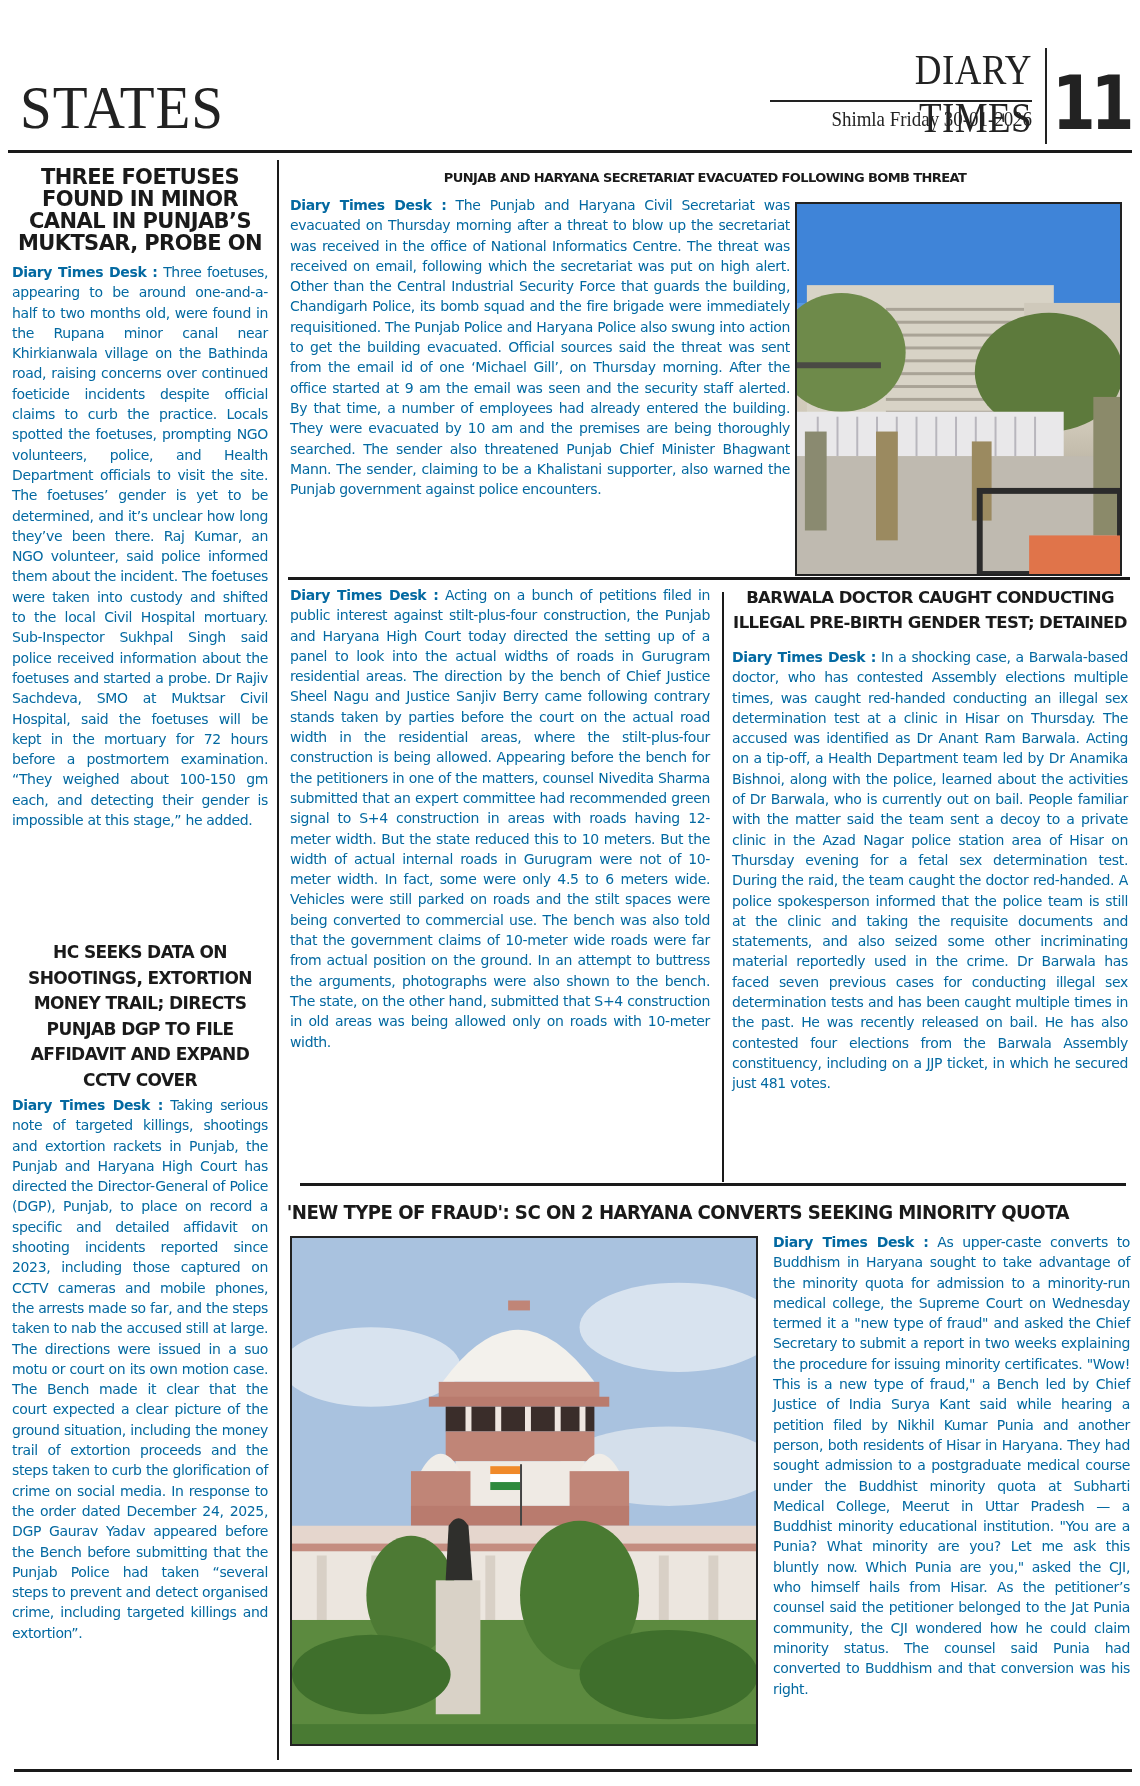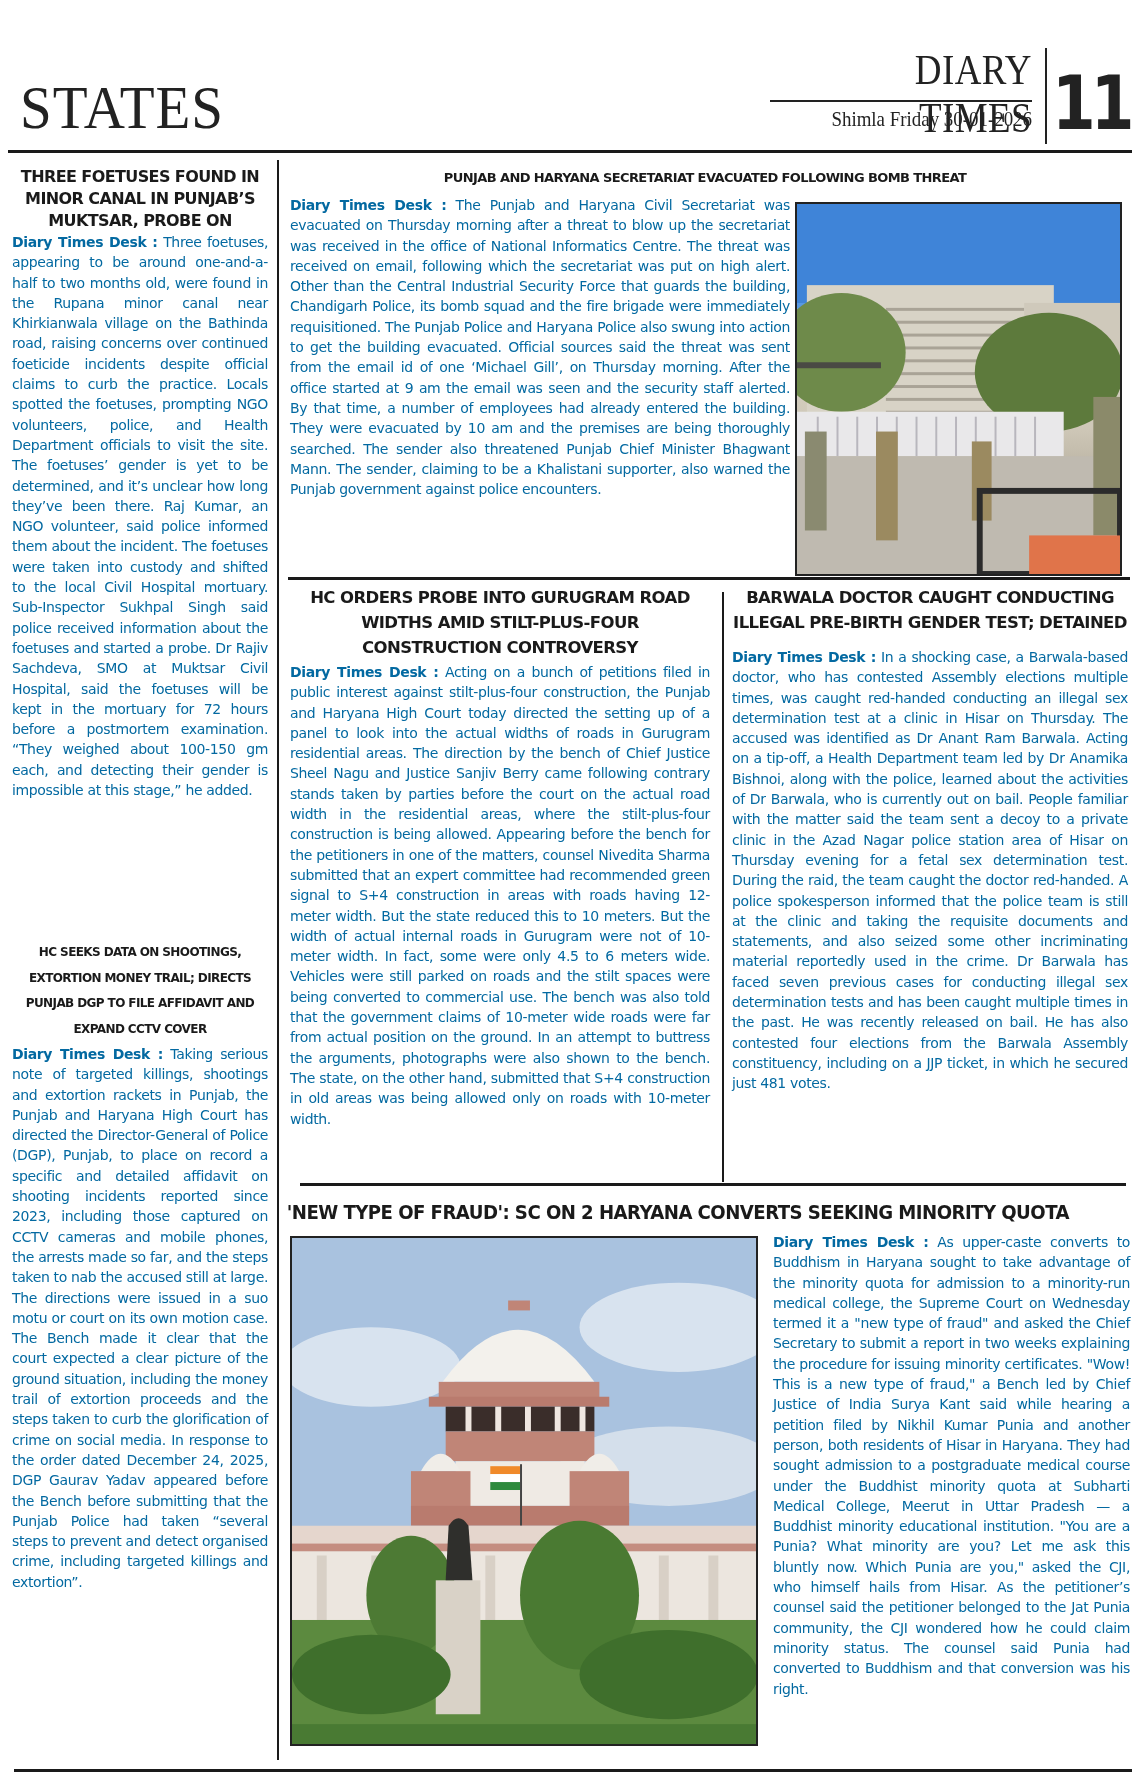--- a/index.html
+++ b/index.html
@@ -18,23 +18,23 @@
   .hrule { position: absolute; height: 3px; background: #1a1a1a; }
 
   .headline { font-family: "DejaVu Sans", sans-serif; font-weight: bold; text-align: center; color: #1a1a1a; letter-spacing: -0.6px; line-height: 1.3; }
   .body-text { font-family: "DejaVu Sans", sans-serif; font-size: 14px; line-height: 20.3px; text-align: justify; color: #0369a1; letter-spacing: -0.35px; }
   .body-text .byline { font-weight: bold; }
 
   .article { position: absolute; }
 
   
   #art-foetuses { left: 12px; top: 166px; width: 256px; }
-  #art-foetuses .headline { font-size: 16px; line-height: 22px; }
+  #art-foetuses .headline { font-size: 21px; line-height: 22px; margin-bottom: 8px; }
   #art-hc-shootings { left: 12px; top: 940px; width: 256px; }
-  #art-hc-shootings .headline { font-size: 12px; line-height: 25.5px; margin-bottom: 2px; }
+  #art-hc-shootings .headline { font-size: 17px; line-height: 25.5px; margin-bottom: 2px; }
 
   
   #art-secretariat { left: 290px; top: 165px; width: 830px; }
   #art-secretariat .headline { font-size: 13px; line-height: 26px; margin-bottom: 4px; white-space: nowrap; }
   #art-secretariat .body-text { width: 500px; float: left; }
   .photo-secretariat { position: absolute; left: 505px; top: 37px; width: 327px; height: 374px; border: 2px solid #222; overflow: hidden; background: linear-gradient(#3b7fd6 0%, #5a9ae3 28%, #d9d5c9 30%, #cfc8b8 60%, #b7b0a0 75%, #c8c2b5 100%); }
 
   
   #art-gurugram { left: 290px; top: 585px; width: 420px; }
   #art-gurugram .headline { font-size: 16.5px; line-height: 25px; margin-bottom: 2px; }
@@ -120,21 +120,20 @@
       <rect x="80" y="230" width="22" height="110" fill="#9b8a60"></rect>
       <rect x="177" y="240" width="20" height="80" fill="#9b8a60"></rect>
       <rect x="300" y="195" width="27" height="140" fill="#8b8a6a"></rect>
       <rect x="185" y="290" width="142" height="84" fill="none" stroke="#2b2b2b" stroke-width="6"></rect>
       <rect x="235" y="335" width="92" height="39" fill="#e0744a"></rect>
     </svg>
   </div>
 </article>
 
 <article class="article" id="art-gurugram">
-  <h2 class="headline">HC ORDERS PROBE INTO GURUGRAM ROAD WIDTHS AMID STILT-PLUS-FOUR CONSTRUCTION CONTROVERSY</h2>
   <p class="body-text"><span class="byline">Diary Times Desk :</span><span> Acting on a bunch of petitions filed in public interest against stilt-plus-four construction, the Punjab and Haryana High Court today directed the setting up of a panel to look into the actual widths of roads in Gurugram residential areas. The direction by the bench of Chief Justice Sheel Nagu and Justice Sanjiv Berry came following contrary stands taken by parties before the court on the actual road width in the residential areas, where the stilt-plus-four construction is being allowed. Appearing before the bench for the petitioners in one of the matters, counsel Nivedita Sharma submitted that an expert committee had recommended green signal to S+4 construction in areas with roads having 12-meter width. But the state reduced this to 10 meters. But the width of actual internal roads in Gurugram were not of 10-meter width. In fact, some were only 4.5 to 6 meters wide. Vehicles were still parked on roads and the stilt spaces were being converted to commercial use. The bench was also told that the government claims of 10-meter wide roads were far from actual position on the ground. In an attempt to buttress the arguments, photographs were also shown to the bench. The state, on the other hand, submitted that S+4 construction in old areas was being allowed only on roads with 10-meter width.</span></p>
 </article>
 
 <article class="article" id="art-barwala">
   <h2 class="headline">BARWALA DOCTOR CAUGHT CONDUCTING ILLEGAL PRE-BIRTH GENDER TEST; DETAINED</h2>
   <p class="body-text"><span class="byline">Diary Times Desk :</span><span> In a shocking case, a Barwala-based doctor, who has contested Assembly elections multiple times, was caught red-handed conducting an illegal sex determination test at a clinic in Hisar on Thursday. The accused was identified as Dr Anant Ram Barwala. Acting on a tip-off, a Health Department team led by Dr Anamika Bishnoi, along with the police, learned about the activities of Dr Barwala, who is currently out on bail. People familiar with the matter said the team sent a decoy to a private clinic in the Azad Nagar police station area of Hisar on Thursday evening for a fetal sex determination test. During the raid, the team caught the doctor red-handed. A police spokesperson informed that the police team is still at the clinic and taking the requisite documents and statements, and also seized some other incriminating material reportedly used in the crime. Dr Barwala has faced seven previous cases for conducting illegal sex determination tests and has been caught multiple times in the past. He was recently released on bail. He has also contested four elections from the Barwala Assembly constituency, including on a JJP ticket, in which he secured just 481 votes.</span></p>
 </article>
 
 <article class="article" id="art-fraud">
   <h2 class="headline">'NEW TYPE OF FRAUD': SC ON 2 HARYANA CONVERTS SEEKING MINORITY QUOTA</h2>

